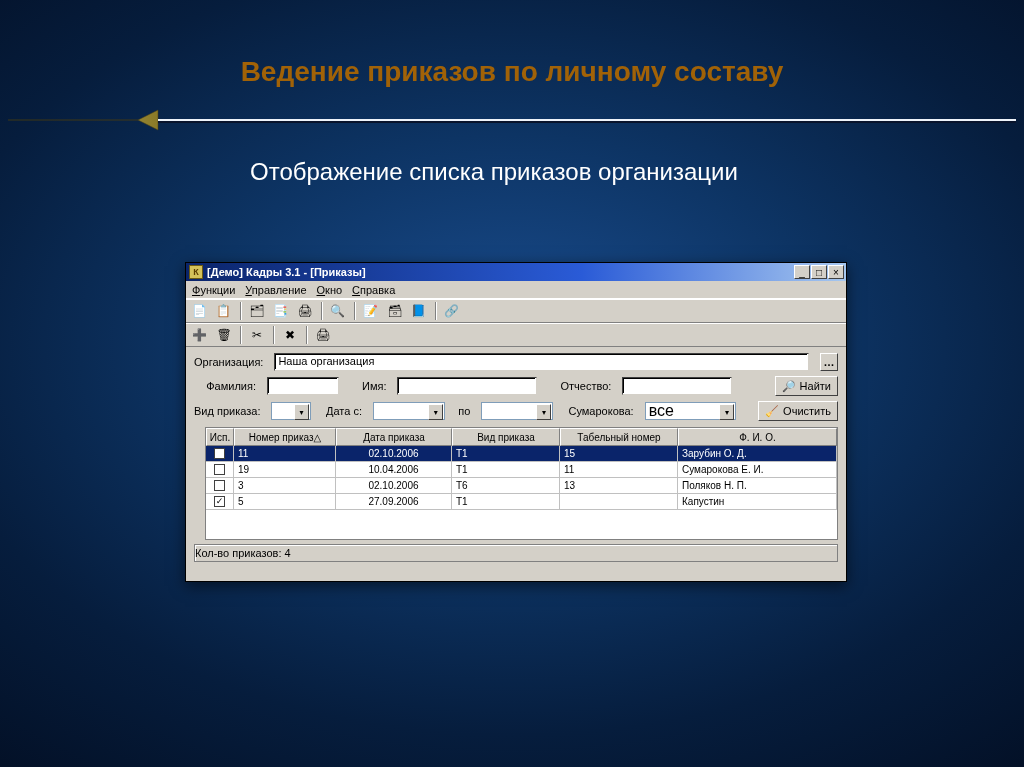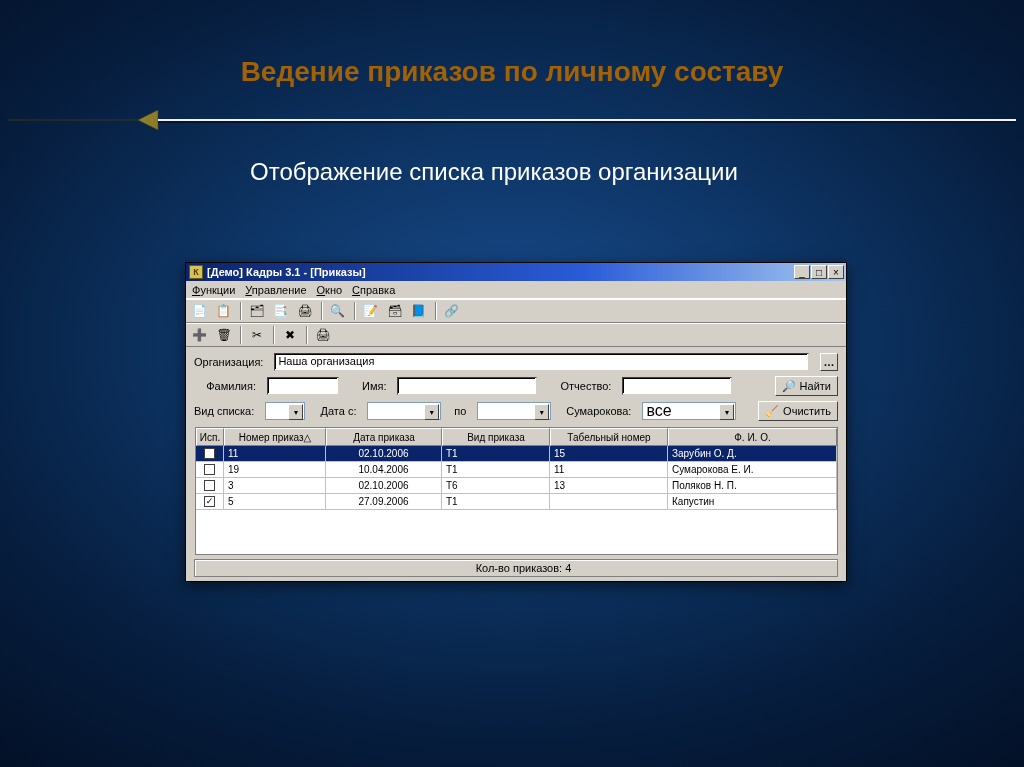--- a/index.html
+++ b/index.html
@@ -111,46 +111,45 @@
     height:20px; background:#d4d0c8; padding:0 6px;
     border:1px solid #fff; border-right-color:#404040; border-bottom-color:#404040;
     display:flex; align-items:center; gap:4px; font-size:11px;
   }
   .ellips{
     width:18px;height:18px;background:#d4d0c8;
     border:1px solid #fff;border-right-color:#404040;border-bottom-color:#404040;
     display:flex;align-items:center;justify-content:center;font-weight:bold;
   }
   .grid {
-    flex:1; margin:2px 8px 0 9px; border:1px solid #808080;
+    flex:1; margin:2px 8px 0 19px; border:1px solid #808080;
     background:#14532d; display:flex; flex-direction:column;
     box-shadow: inset 1px 1px #404040, inset -1px -1px #fff;
   }
   .ghead { display:flex; background:#d4d0c8; height:18px;}
   .gh {
     border:1px solid #fff; border-right-color:#808080; border-bottom-color:#808080;
     font-size:10px; display:flex; align-items:center; justify-content:center;
     padding:0 2px; white-space:nowrap; overflow:hidden;
   }
   .gbody { flex:1; background:#fff; overflow:hidden;}
   .gr { display:flex; height:16px; font-size:10px;}
   .gr.sel { background:#0a246a; color:#fff; }
   .gc { border-right:1px solid #c0c0c0; border-bottom:1px solid #c0c0c0;
     padding:0 4px; display:flex; align-items:center; white-space:nowrap; overflow:hidden;}
   .gc.chk { justify-content:center; }
   .chkbox { width:11px;height:11px;border:1px solid #404040;background:#fff;
     display:flex;align-items:center;justify-content:center;font-size:9px;line-height:1;}
   .c-isp{width:28px}.c-num{width:102px}.c-date{width:116px}.c-vid{width:108px}.c-tab{width:118px}.c-fio{flex:1}
   .statusbar {
-    height:18px; display:flex; align-items:center; justify-content:center;
+    height:18px; display:flex; align-items:center; 
     border-top:1px solid #808080; box-shadow:inset 0 1px #fff;
-    margin:4px 8px 4px 8px; background:#d4d0c8;
+    margin:4px 8px 19px 8px; background:#d4d0c8;
     border:1px solid #808080; border-top-color:#808080;
     box-shadow: inset 1px 1px #fff;
-    padding-left: 15px;
   }
   .bino{font-size:11px;}
 </style>
 </head>
 <body>
 
 <div class="slide-title">Ведение приказов по личному составу</div>
 
 <div class="divider">
   <svg viewBox="0 0 1008 28" preserveAspectRatio="none">
@@ -228,21 +227,21 @@
       <div class="txt" style="width:140px"></div>
       <span class="lbl" style="margin-left:12px">Отчество:</span>
       <div class="txt" style="width:110px"></div>
       <div style="flex:1"></div>
       <div class="btnw">
           <span class="bino">🔎</span>
           <span>Найти</span>
         </div>
     </div>
     <div class="frow">
-      <span class="lbl">Вид списка:</span>
+      <span class="lbl">Вид приказа:</span>
       <div class="drop" style="width:44px"></div>
       <span class="lbl" style="margin-left:4px">Дата с:</span>
       <div class="drop" style="width:84px"></div>
       <span class="lbl" style="margin-left:2px">по</span>
       <div class="drop" style="width:84px"></div>
       <span class="lbl" style="margin-left:4px">Сумарокова:</span>
       <div class="drop" style="width:108px">все</div>
       <div style="flex:1"></div>
       <div class="btnw">
           <span>🧹</span>

